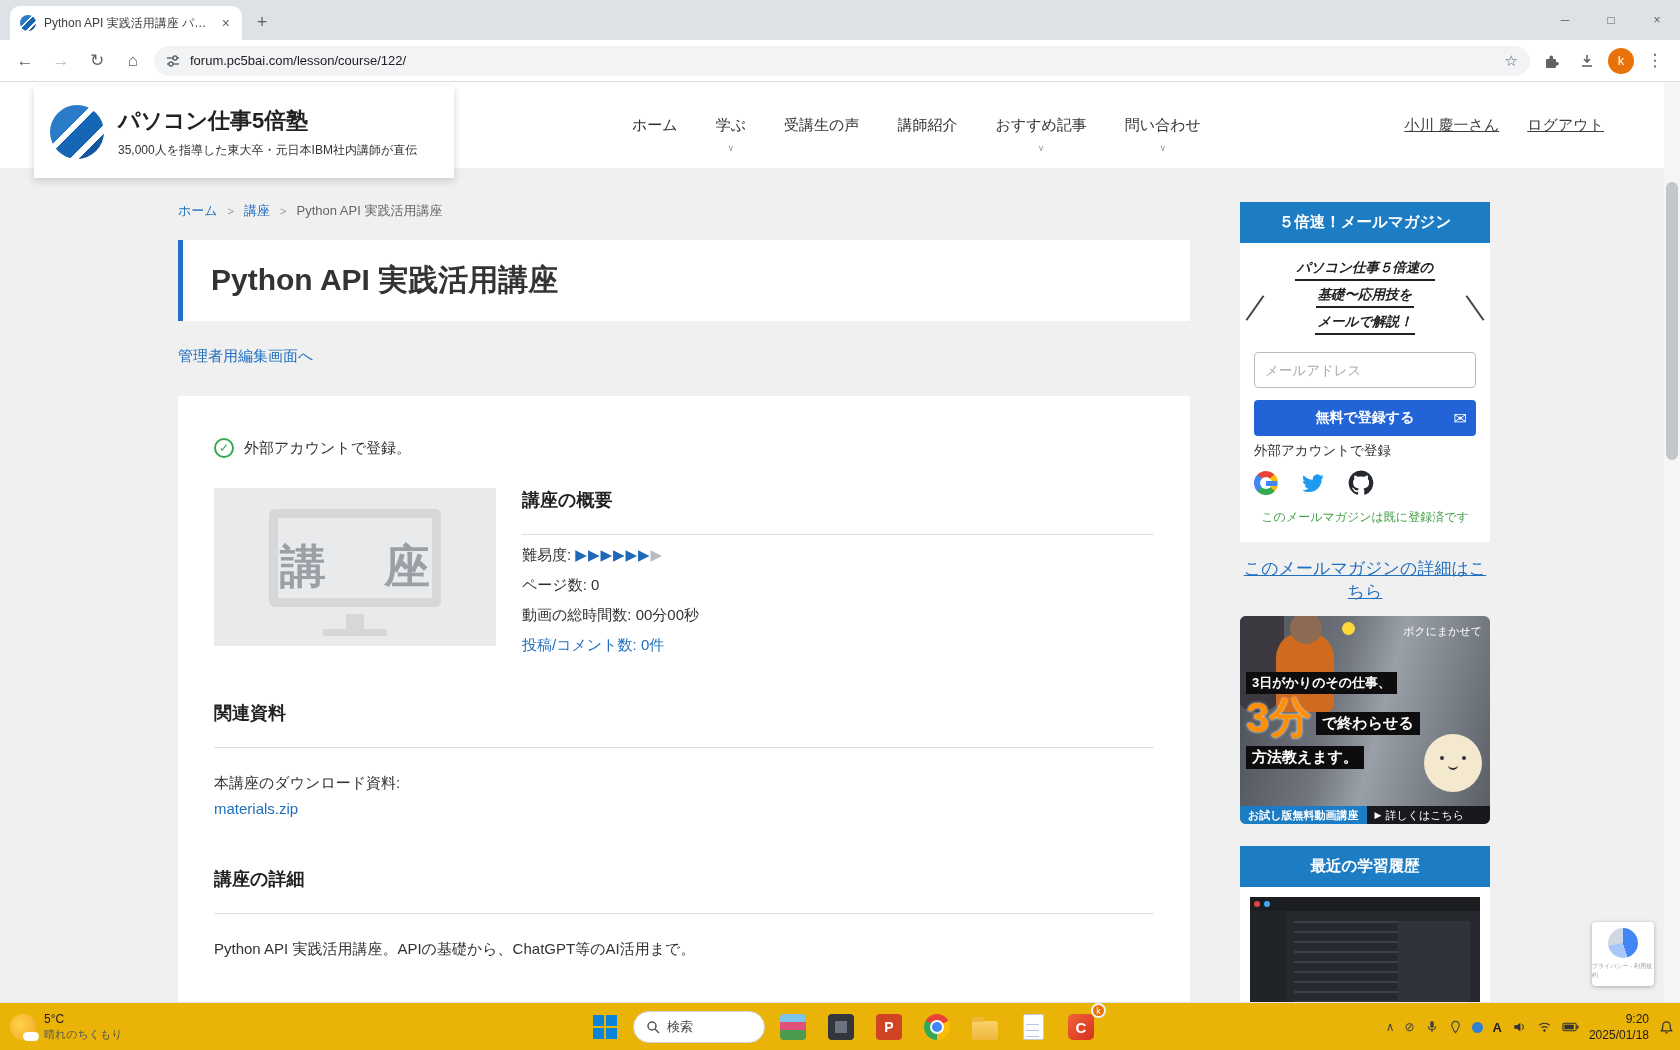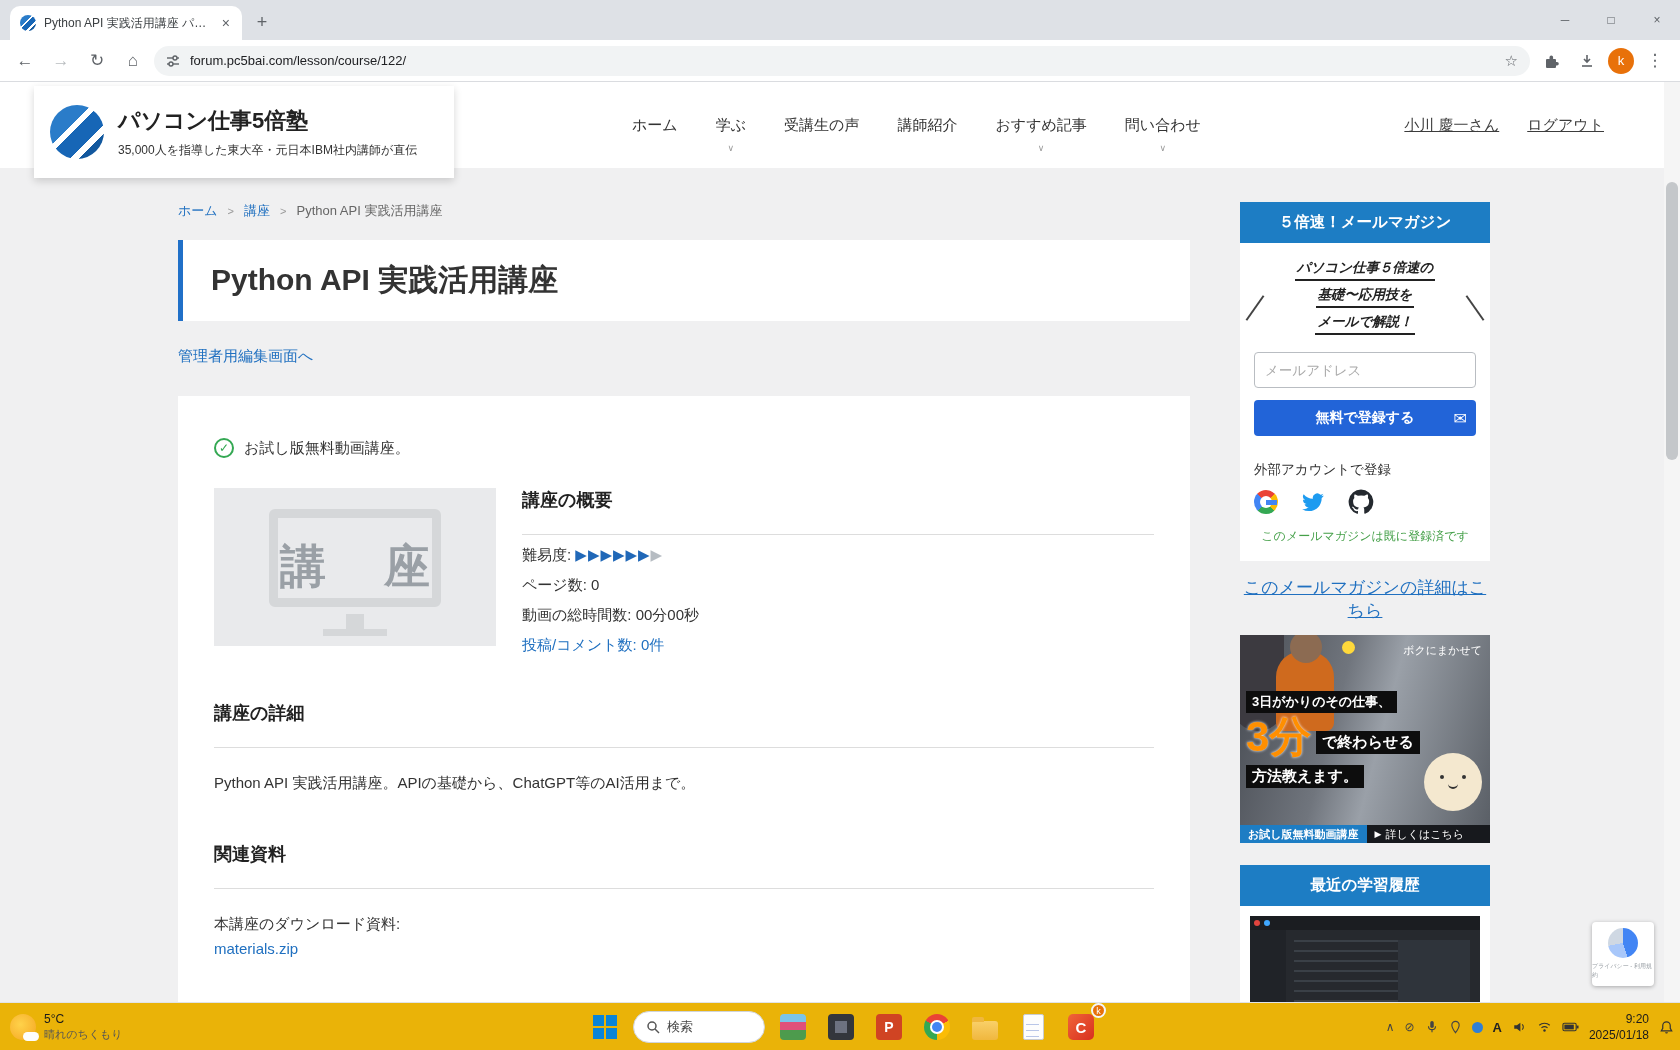--- a/index.html
+++ b/index.html
@@ -78,32 +78,32 @@
   .mag-card { background:#fff; padding:14px 14px 16px; }
   .mag-lines { position:relative; padding:2px 10px 0; }
   .mag-line { display:block; margin:0 auto 5px; width:max-content; font-size:13.5px; font-weight:bold; color:#222; border-bottom:2px solid #222; padding:0 2px 2px;font-style:italic; }
   .diag { position:absolute; width:2px; height:30px; background:#444; }
   .diag-l { left:0; top:36px; transform:rotate(35deg); }
   .diag-r { right:0; top:36px; transform:rotate(-35deg); }
   .email-input { width:100%; height:36px; margin-top:12px; border:1px solid #b9bdc2; border-radius:4px; padding:0 10px; font-size:13.5px; font-family:"Liberation Sans",sans-serif; color:#333; }
   .email-input::placeholder { color:#aaa; }
   .reg-btn { position:relative; width:100%; height:36px; margin-top:12px; background:#2264d8; border:none; border-radius:4px; color:#fff; font-size:14px; font-weight:bold; cursor:pointer; font-family:"Liberation Sans",sans-serif; }
   .reg-mail { position:absolute; right:9px; top:50%; transform:translateY(-50%); font-size:16px; font-weight:normal; }
-  .ext-label { margin-top:25px; font-size:13.5px; color:#333; }
+  .ext-label { margin-top:6px; font-size:13.5px; color:#333; }
   .social-row { display:flex; gap:22px; margin-top:10px; align-items:center; }
   .social-btn { cursor:pointer; display:flex; align-items:center; }
   .g-icon { width:24px; height:24px; border-radius:50%; position:relative;
     background:conic-gradient(from -45deg,#ea4335 0 25%,#fbbc05 25% 50%,#34a853 50% 75%,#4285f4 75% 100%); }
   .g-icon::after { content:""; position:absolute; inset:6px; background:#fff; border-radius:50%; }
   .g-icon::before { content:""; position:absolute; right:1px; top:10px; width:11px; height:5px; background:#4285f4; z-index:2; }
   .registered { margin-top:13px; font-size:12px; color:#45a049; text-align:center; }
   .mag-detail-link { display:block; text-align:center; margin-top:15px; color:#2070c0; font-size:17px; text-decoration:underline; cursor:pointer; }
 
   .ad-card { margin-top:13px; position:relative; width:250px; height:208px; overflow:hidden; cursor:pointer;
-    background:linear-gradient(105deg,#474b52 0%,#70757d 38%,#9aa0a8 55%,#585d64 100%); }
+    background:linear-gradient(105deg,#474b52 0%,#70757d 38%,#9aa0a8 55%,#585d64 100%);border-radius:6px; }
   .ad-person-b { position:absolute; left:-8px; top:0; width:52px; height:96px; background:#3c3a40; border-radius:0 0 26px 26px; }
   .ad-person-a { position:absolute; left:36px; top:16px; width:58px; height:80px; background:#cf6a1e; border-radius:26px 26px 8px 8px; }
   .ad-head { position:absolute; left:50px; top:-4px; width:32px; height:32px; background:#8c6b52; border-radius:50%; }
   .ad-bulb { position:absolute; left:102px; top:6px; width:13px; height:13px; background:#ffd93b; border-radius:50%; }
   .ad-speech { position:absolute; top:8px; right:8px; font-size:11px; color:#fff; }
   .ad-chip { position:absolute; background:#0d0d0d; color:#fff; font-weight:bold; padding:2px 6px; white-space:nowrap; }
   .ad-line1 { top:56px; left:6px; font-size:13px; }
   .ad-big { position:absolute; top:74px; left:6px; font-size:42px; font-weight:bold; color:#ff8f00; text-shadow:0 0 3px #fff; }
   .ad-line2 { top:96px; left:76px; font-size:15px; }
   .ad-line3 { top:130px; left:6px; font-size:15px; }
@@ -251,21 +251,21 @@
 
         <div class="title-card">
           <div class="page-title">Python API 実践活用講座</div>
         </div>
 
         <span class="admin-link">管理者用編集画面へ</span>
 
         <div class="main-card">
           <div class="status-row">
             <span class="check-icon">✓</span>
-            <span>お試し版無料動画講座。</span>
+            <span>外部アカウントで登録。</span>
           </div>
 
           <div class="overview">
             <div class="course-img">
               <div class="monitor"></div>
               <div class="monitor-stand"></div>
               <div class="monitor-base"></div>
               <div class="course-img-text">
                 <span>講</span>
                   <span>座</span>
@@ -277,30 +277,30 @@
                 <span>難易度:</span>
                 <span class="arrows-filled">▶▶▶▶▶▶</span><span class="arrows-empty">▶</span>
               </div>
               <div class="info-row">ページ数: 0</div>
               <div class="info-row">動画の総時間数: 00分00秒</div>
               <div class="info-row"><span class="blue-link">投稿/コメント数: 0件</span></div>
             </div>
           </div>
 
           <div class="section">
-            <div class="sec-heading">講座の詳細</div>
-            <div class="section-body">Python API 実践活用講座。APIの基礎から、ChatGPT等のAI活用まで。</div>
-          </div>
-
-          <div class="section">
             <div class="sec-heading">関連資料</div>
             <div class="section-body">
               <div>本講座のダウンロード資料:</div>
               <span class="blue-link">materials.zip</span>
             </div>
+          </div>
+
+          <div class="section">
+            <div class="sec-heading">講座の詳細</div>
+            <div class="section-body">Python API 実践活用講座。APIの基礎から、ChatGPT等のAI活用まで。</div>
           </div>
 
         </div>
       </div>
 
       <div class="side-col">
         <div class="side-head">５倍速！メールマガジン</div>
         <div class="mag-card">
           <div class="mag-lines">
             <span class="mag-line">パソコン仕事５倍速の</span>

